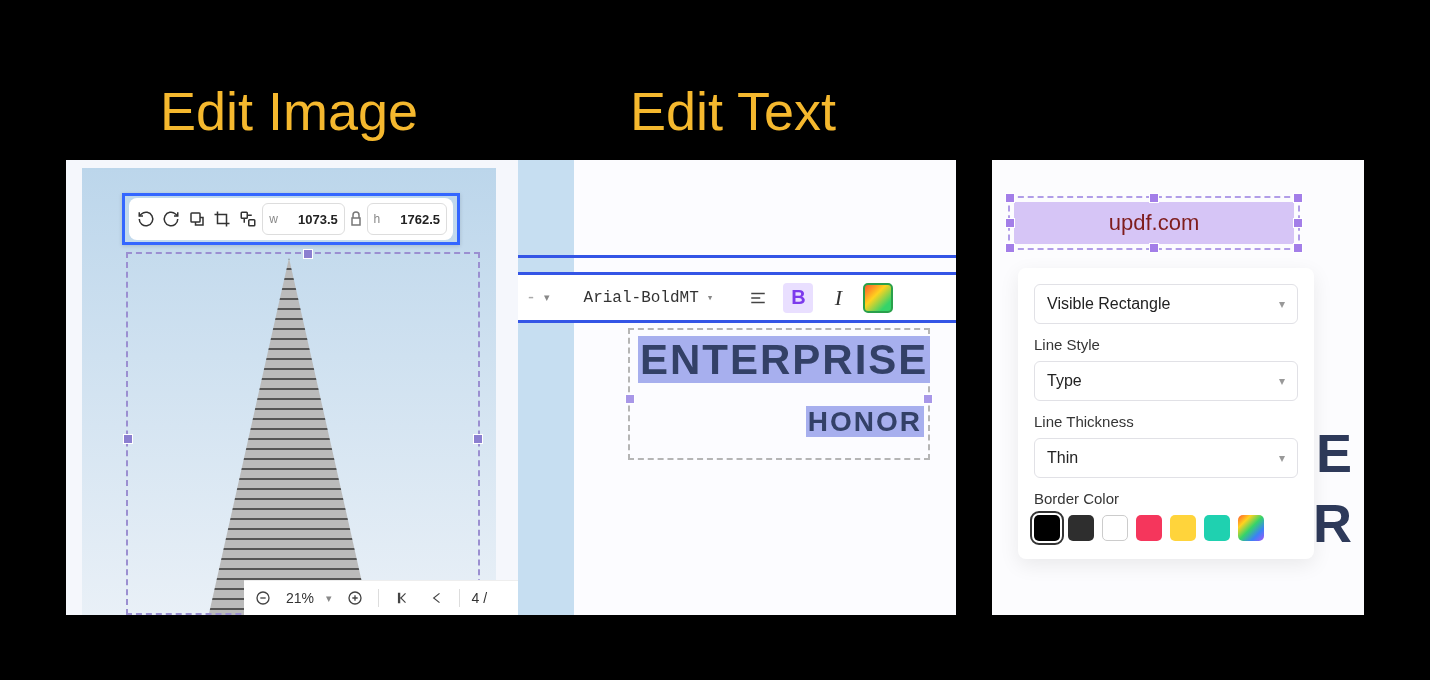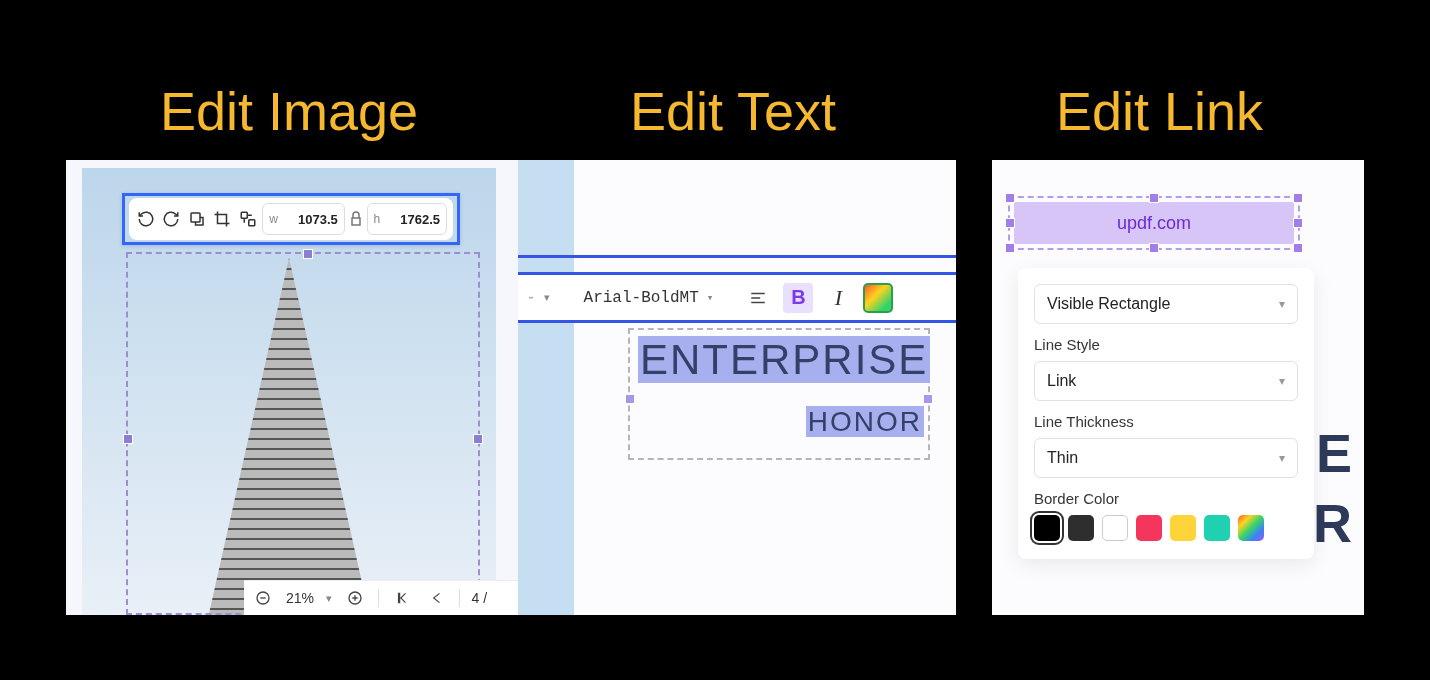--- a/index.html
+++ b/index.html
@@ -142,21 +142,21 @@
     left: 110px; top: 168px;
     width: 298px; height: 128px;
     border: 2px dashed #b5b5b5;
   }
   .teb-handle {
     position: absolute; width: 8px; height: 8px; background: #a897e8; border: 1px solid #fff;
   }
   .text-line1, .text-line2 {
     position: absolute;
     font-family: Arial, sans-serif;
-    font-weight: 400;
+    font-weight: 700;
     color: #334067;
     letter-spacing: 2px;
     white-space: nowrap;
   }
   .text-line1 { left: 8px; top: 6px; font-size: 42px; }
   .text-line1 .hl, .text-line2 .hl { background: #a7afee; padding: 0 2px; }
   .text-line2 { right: 4px; top: 76px; font-size: 28px; }
 
   
   #panel-link {
@@ -166,21 +166,21 @@
   }
   .link-box {
     position: absolute;
     left: 16px; top: 36px;
     width: 288px; height: 50px;
     border: 2px dashed #b19de8;
   }
   .link-box-inner {
     position: absolute; left: 4px; right: 4px; top: 4px; bottom: 4px;
     background: #d6c5f6;
-    color: #6d28d9; font-size: 18px;
+    color: #7f1d1d; font-size: 22px;
     display: flex; align-items: center; justify-content: center;
   }
   .lh { position: absolute; width: 8px; height: 8px; background: #a37ee8; border: 1px solid #fff; }
 
   .link-form {
     position: absolute;
     left: 26px; top: 108px;
     width: 296px;
     background: #fff;
     border-radius: 8px;
@@ -230,21 +230,20 @@
 
   svg { display: block; }
 </style>
 </head>
 <body>
 
 <div class="stage">
 
   <div class="title" style="left:160px">Edit Image</div>
   <div class="title" style="left:630px">Edit Text</div>
-  <div class="title" style="left:1056px">Edit Link</div>
 
   <div class="panel" id="panel-image">
     <div class="img-canvas">
       <div class="building"></div>
     </div>
 
     <div class="sel-dash img-sel-outer">
       <div class="sel-handle" style="left:-5px; top:50%"></div>
       <div class="sel-handle" style="right:-5px; top:50%"></div>
       <div class="sel-handle" style="left:50%; top:-5px"></div>
@@ -381,21 +380,21 @@
     </div>
 
     <div class="link-form">
       <div class="lf-select">
         <span>Visible Rectangle</span>
         <span class="lf-caret">▾</span>
       </div>
 
       <div class="lf-label">Line Style</div>
       <div class="lf-select">
-        <span>Link</span>
+        <span>Type</span>
         <span class="lf-caret">▾</span>
       </div>
 
       <div class="lf-label">Line Thickness</div>
       <div class="lf-select">
         <span>Thin</span>
         <span class="lf-caret">▾</span>
       </div>
 
       <div class="lf-label" style="margin-bottom:0">Border Color</div>

